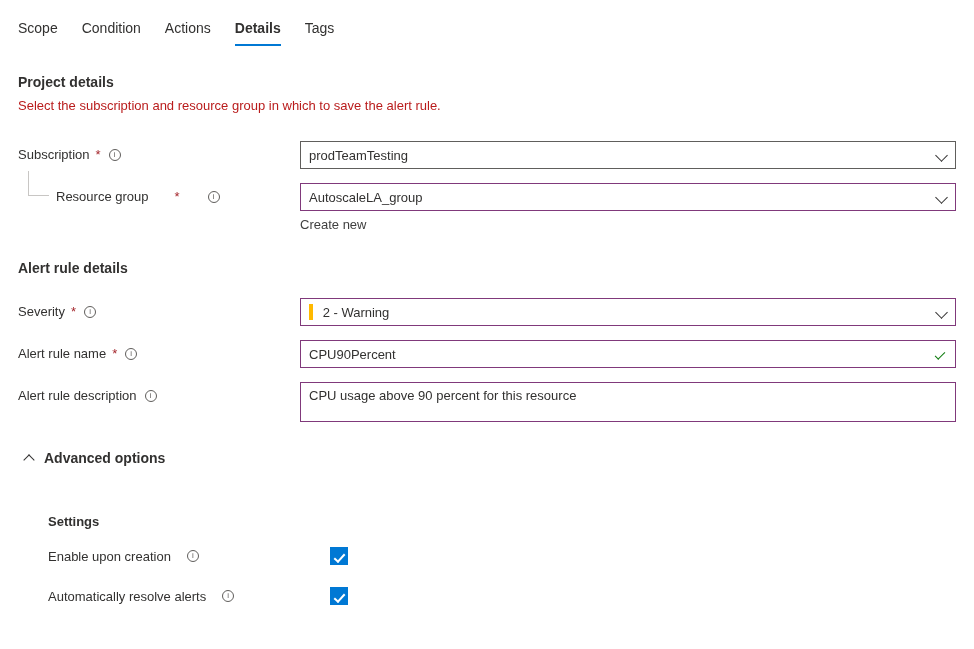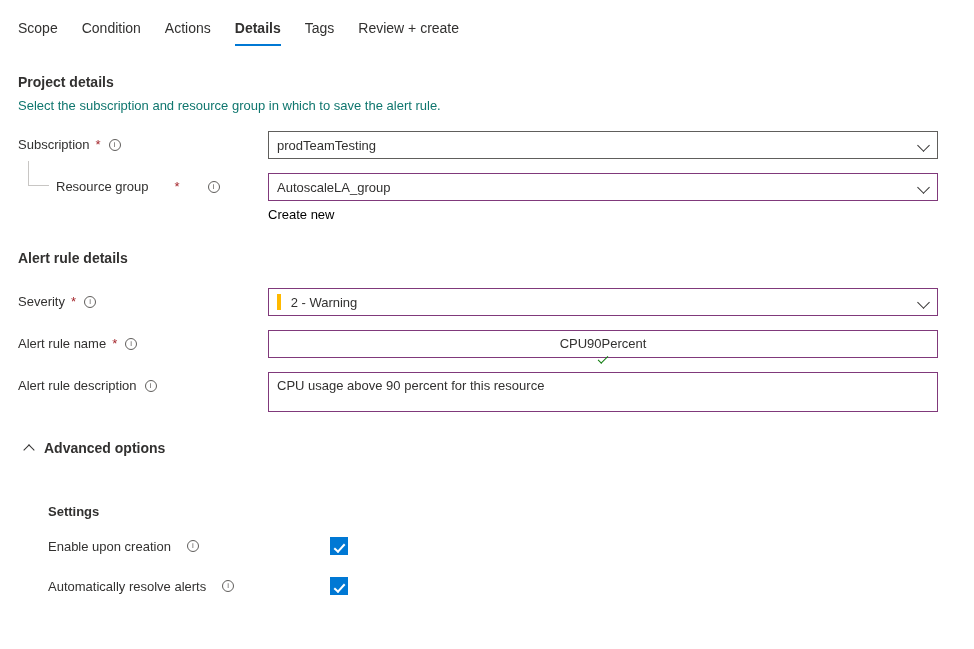--- a/index.html
+++ b/index.html
@@ -34,22 +34,22 @@
       height: 2px;
       background: #0078d4;
     }
     h3.section-title {
       font-size: 14px;
       font-weight: 600;
       margin-bottom: 8px;
     }
     .section-desc {
       font-size: 13px;
-      color: #0f766e;
-      margin-bottom: 18px;
+      color: #b91c1c;
+      margin-bottom: 28px;
     }
     .section-block {
       margin-bottom: 28px;
     }
     .field-row {
       display: flex;
       align-items: flex-start;
       margin-bottom: 14px;
     }
     .label-col {
@@ -86,20 +86,21 @@
       justify-content: center;
       font-size: 8px;
       line-height: 1;
       color: #605e5c;
       margin-left: 4px;
       cursor: pointer;
     }
     .input-col {
       flex: 1;
       max-width: 670px;
+      margin-left: 32px;
     }
     .dropdown, .text-input, .textarea {
       width: 100%;
       border: 1px solid #605e5c;
       font-size: 13px;
       font-family: inherit;
       padding: 5px 8px;
       background: #fff;
       color: #323130;
       position: relative;
@@ -132,32 +133,31 @@
     }
     .sev-bar {
       width: 4px; height: 16px;
       background: #ffb900;
       display: inline-block;
       margin-right: 6px;
       vertical-align: middle;
     }
     .sev-text { vertical-align: middle; }
     .link {
-      color: #000000;
+      color: #404040;
       font-size: 13px;
       cursor: pointer;
       display: inline-block;
       margin-top: 6px;
     }
     .text-input {
       height: 28px;
       display: flex;
       align-items: center;
       justify-content: space-between;
-      flex-direction: column;
     }
     .check-ok {
       width: 14px; height: 14px;
       position: relative;
       flex-shrink: 0;
     }
     .check-ok::after {
       content: "";
       position: absolute;
       left: 2px; top: 5px;
@@ -232,21 +232,20 @@
   </style>
 </head>
 <body>
 
 <div class="tabs">
   <div class="tab">Scope</div>
   <div class="tab">Condition</div>
   <div class="tab">Actions</div>
   <div class="tab active">Details</div>
   <div class="tab">Tags</div>
-  <div class="tab">Review + create</div>
 </div>
 
 <div class="section-block">
   <h3 class="section-title">Project details</h3>
   <div class="section-desc">Select the subscription and resource group in which to save the alert rule.</div>
 
   <div class="field-row">
     <div class="label-col">
       <span class="field-label">Subscription</span>
       <span class="req">*</span>

